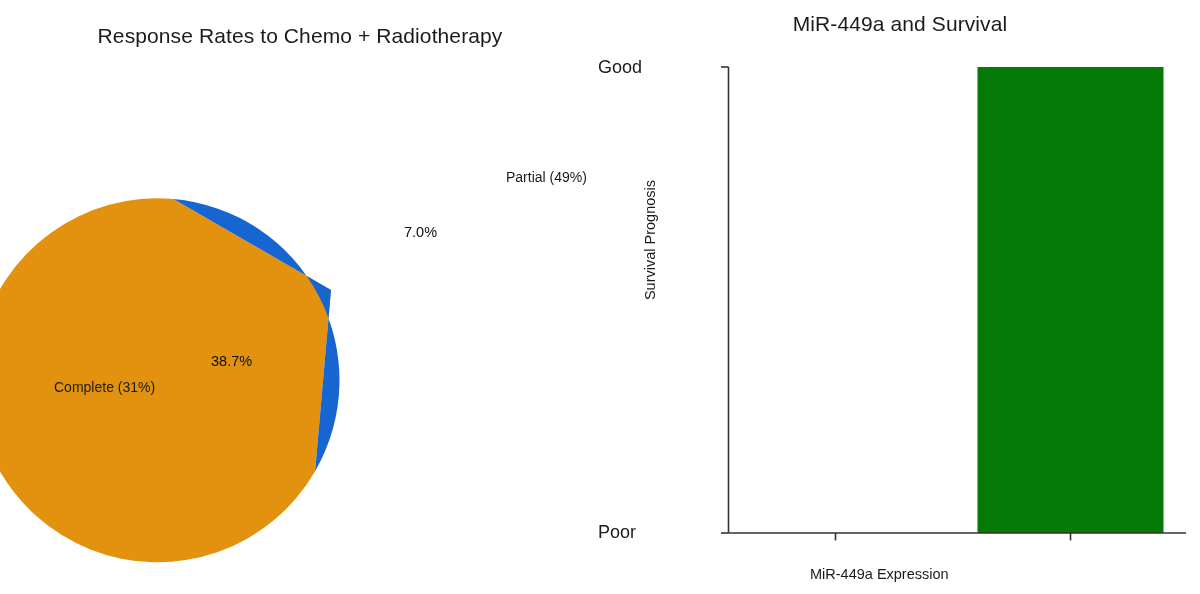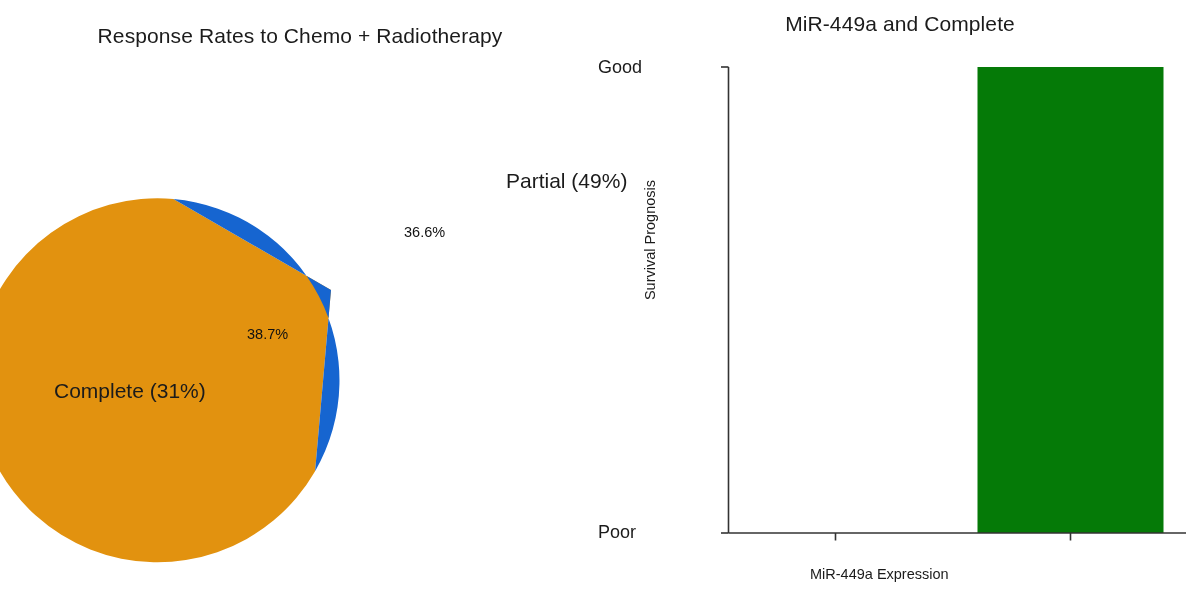--- a/index.html
+++ b/index.html
@@ -53,25 +53,25 @@
     left: 0;
     top: 0;
   }
   .pie-pct {
     position: absolute;
     font-size: 14.5px;
     color: #111111;
     white-space: nowrap;
   }
   #pct-partial  { left: 404px; top: 224px; }
-  #pct-complete { left: 211px; top: 326px; margin-left: 36px; }
+  #pct-complete { left: 211px; top: 353px; }
 
   .pie-outlabel {
     position: absolute;
-    font-size: 21px;
+    font-size: 14px;
     color: #1b1b1b;
     white-space: nowrap;
   }
   #label-partial  { left: 506px; top: 169px; }
   #label-complete { left: 6px;   top: 379px; margin-left: 48px; }
 
   
   #bar-svg {
     position: absolute;
     left: 0;
@@ -131,31 +131,31 @@
 
     <div class="chart-title" id="pie-title">Response Rates to Chemo + Radiotherapy</div>
 
     <svg id="pie-svg" width="600" height="594" viewBox="0 0 600 594">
 
       <path d="M 331 290 L 173.4 199 A 182 182 0 1 0 315.1 471.3 Z" fill="#E2920F"></path>
 
       <path d="M 331 290 L 315.1 471.3 A 182 182 0 0 0 173.4 199 Z" fill="#1665D0"></path>
     </svg>
 
-    <div class="pie-pct" id="pct-partial">36.6%</div>
+    <div class="pie-pct" id="pct-partial">7.0%</div>
 
     <div class="pie-pct" id="pct-complete">38.7%</div>
 
     <div class="pie-outlabel" id="label-partial">Partial (49%)</div>
 
     <div class="pie-outlabel" id="label-complete">Complete (31%)</div>
   </div>
 
   <div class="panel" id="bar-panel">
-    <div class="chart-title" id="bar-title">MiR-449a and Complete</div>
+    <div class="chart-title" id="bar-title">MiR-449a and Survival</div>
   </div>
 
   <svg id="bar-svg" width="1200" height="594" viewBox="0 0 1200 594">
 
     <rect x="977.5" y="67" width="186" height="466" fill="#057A07"></rect>
 
     <rect x="742.5" y="533" width="186" height="0" fill="#057A07"></rect>
 
     <line x1="728.5" y1="67" x2="728.5" y2="533" stroke="#333333" stroke-width="1.6"></line>
 

